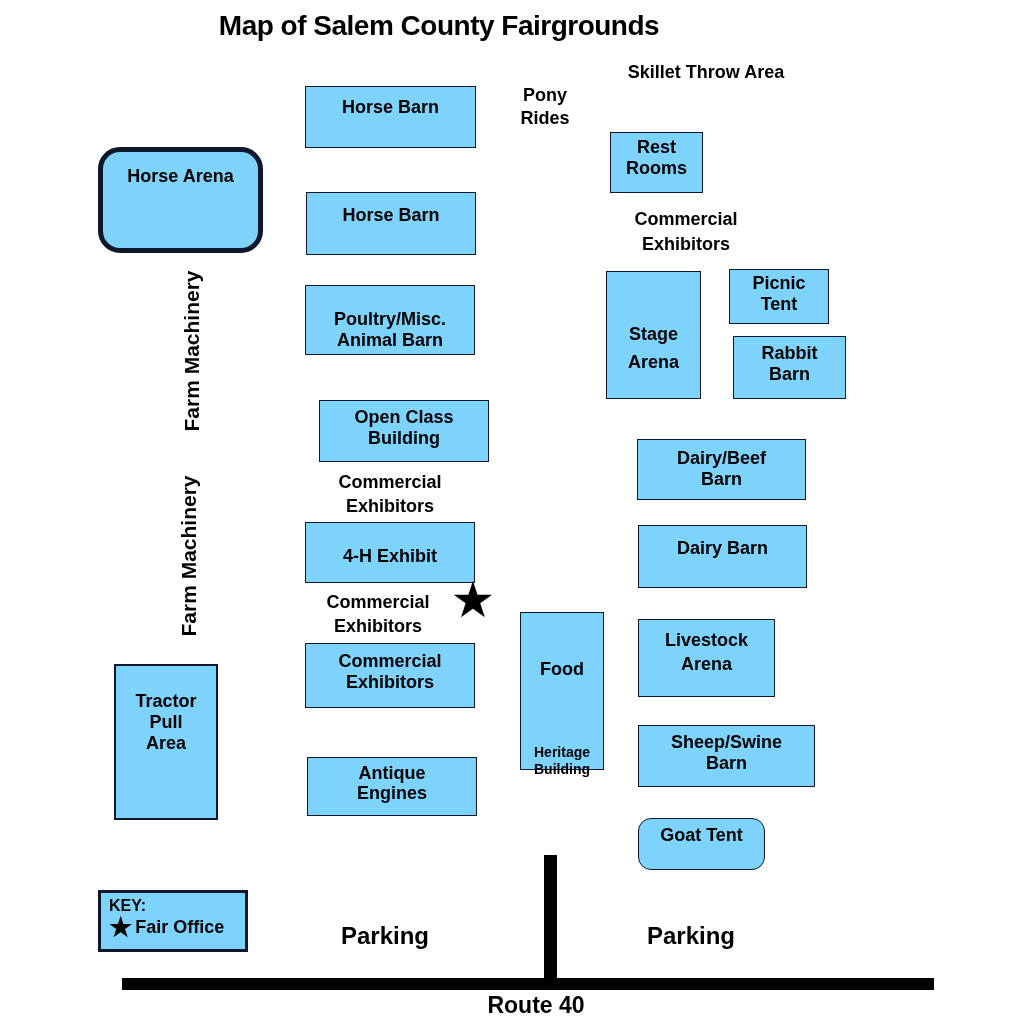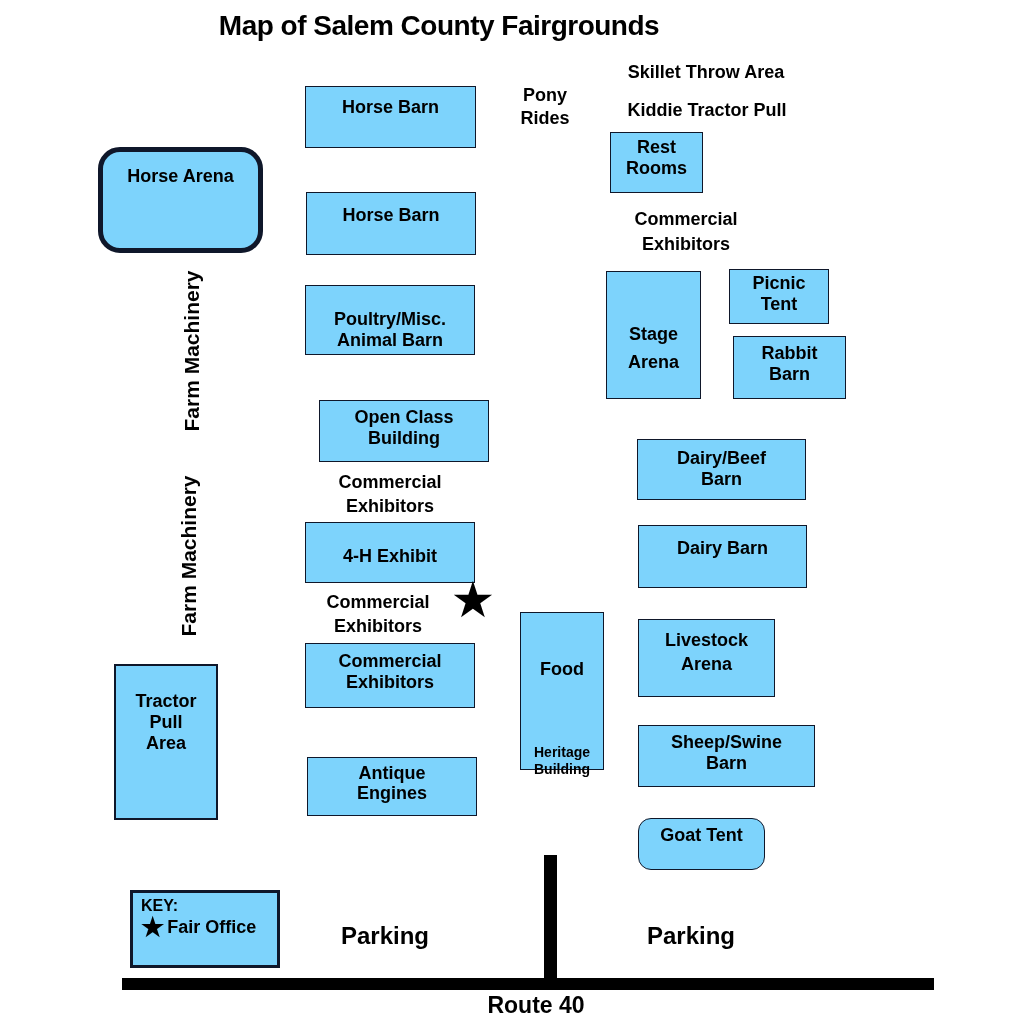--- a/index.html
+++ b/index.html
@@ -51,22 +51,22 @@
   .b-sheep-swine       { left:638px; top:725px; width:177px; height:62px;  padding-top:6px;  }
   .b-antique           { left:307px; top:757px; width:170px; height:59px;  padding-top:5px;  line-height:20px; }
   .b-tractor-pull      { left:114px; top:664px; width:104px; height:156px; border-width:2px; padding-top:25px; }
   .b-goat-tent         { left:638px; top:818px; width:127px; height:52px;  padding-top:6px;border-radius:13px;  }
 
   .food-label     { margin-top:25px; font-size:18px; }
   .heritage-label { margin-top:43px; font-size:14px; line-height:17px; white-space:pre-line; }
 
   
   .b-key {
-    left:98px; top:890px; width:150px; height:78px;
-    border-width:3px; text-align:left; padding:4px 9px 0 8px; white-space:normal;margin-left:32px;
+    left:98px; top:890px; width:150px; height:62px;
+    border-width:3px; text-align:left; padding:4px 9px 0 8px; white-space:normal;
   }
   .key-heading    { font-size:16px; line-height:18px; }
   .key-item       { display:flex; align-items:center; margin-top:0; }
   .key-star       { font-size:26px; line-height:24px; }
   .key-item-label { font-size:18px; margin-left:3px; }
 
   
   .label {
     position: absolute;
     text-align: center;
@@ -149,21 +149,20 @@
   <div class="box b-antique">Antique
 Engines</div>
   <div class="box b-tractor-pull">Tractor
 Pull
 Area</div>
   <div class="box b-goat-tent">Goat Tent</div>
 
   <div class="label l-pony">Pony
 Rides</div>
   <div class="label l-skillet">Skillet Throw Area</div>
-  <div class="label l-kiddie">Kiddie Tractor Pull</div>
   <div class="label l-comm-north">Commercial
 Exhibitors</div>
   <div class="label l-comm-mid">Commercial
 Exhibitors</div>
   <div class="label l-comm-south">Commercial
 Exhibitors</div>
   <div class="vlabel l-farm-north">Farm Machinery</div>
   <div class="vlabel l-farm-south">Farm Machinery</div>
   <div class="label l-parking-west">Parking</div>
   <div class="label l-parking-east">Parking</div>

